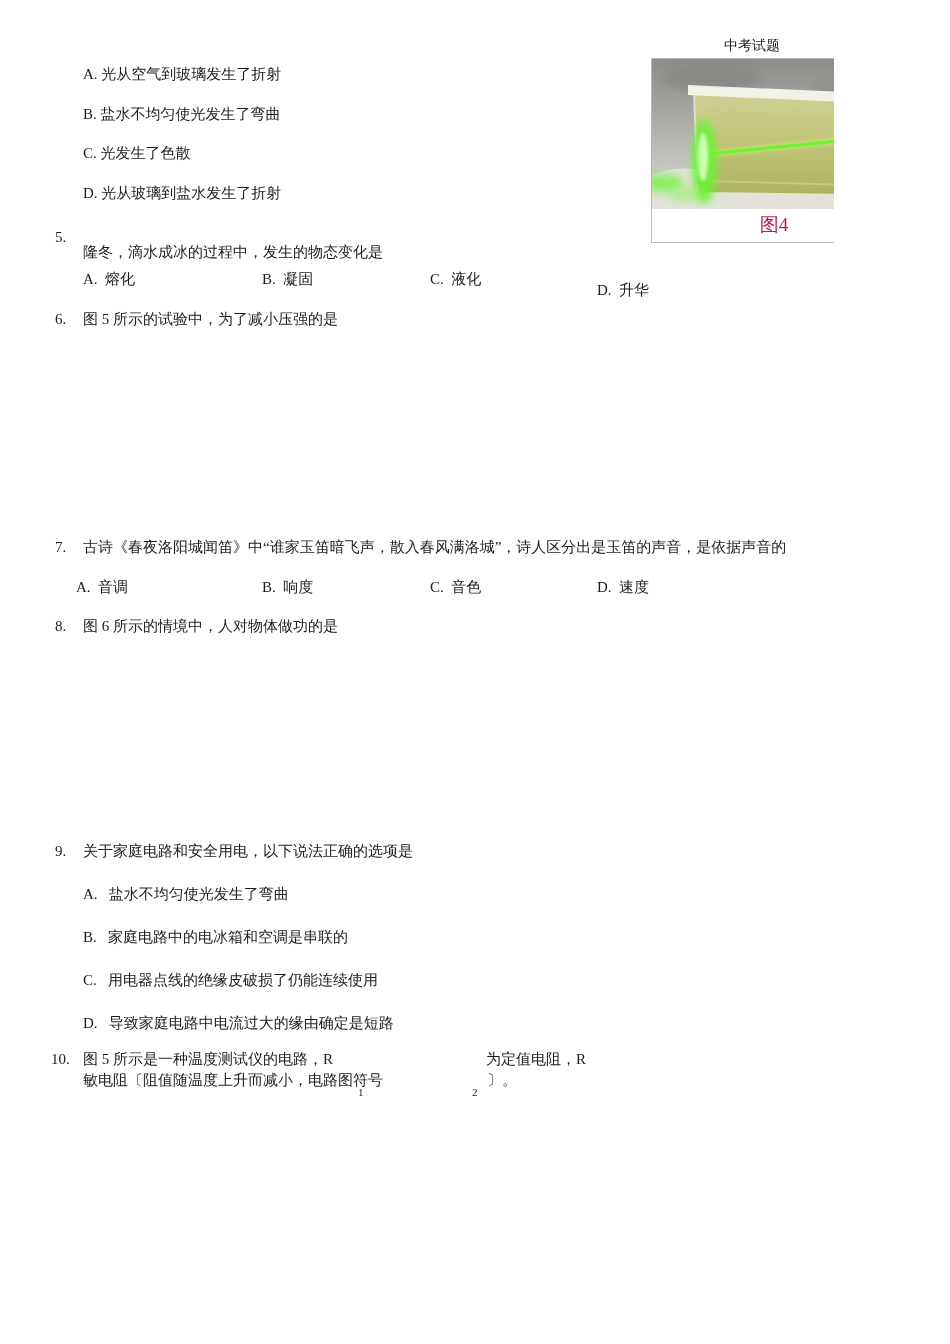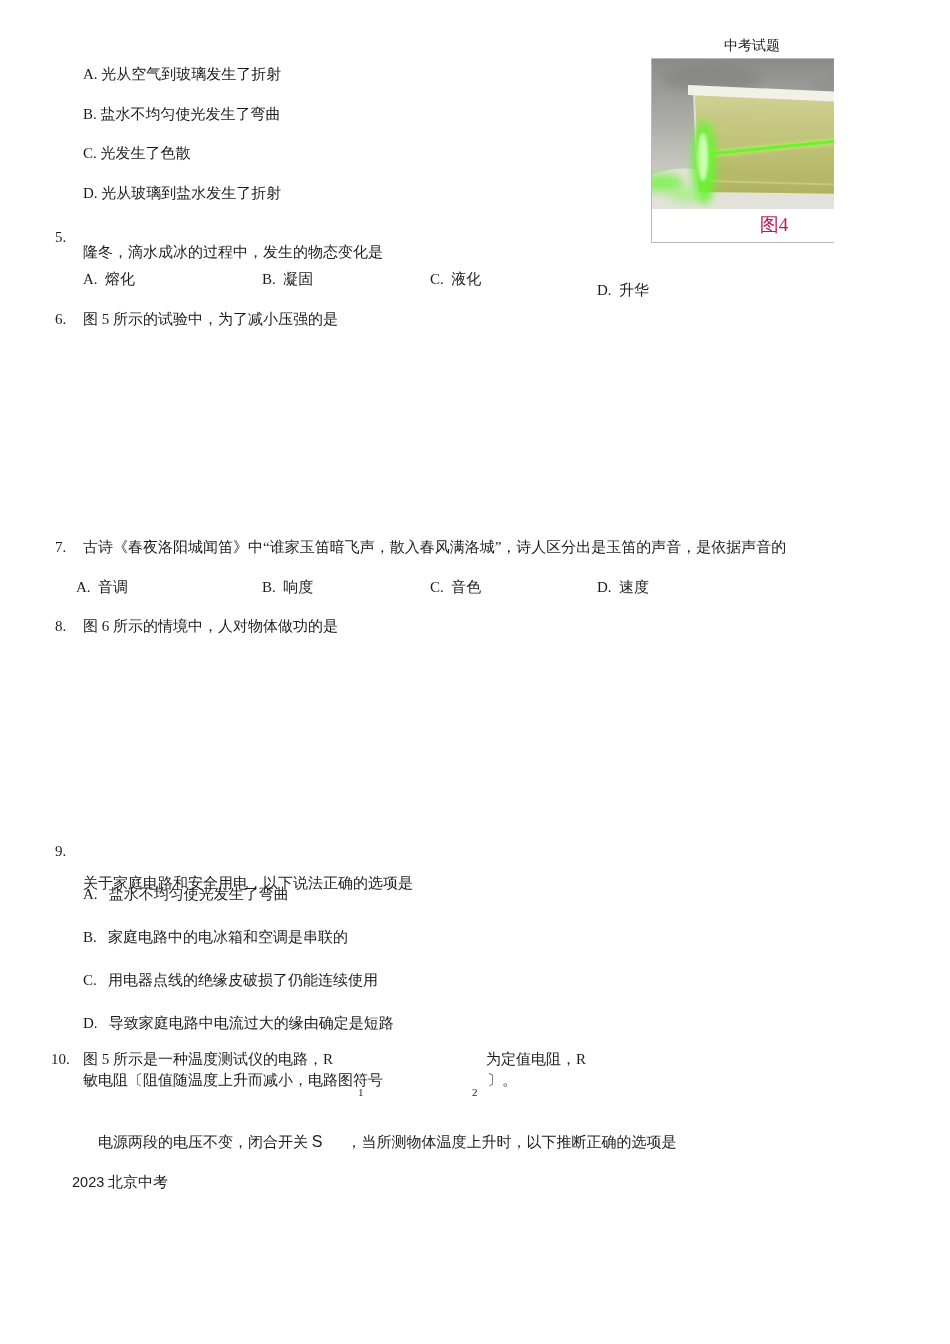--- a/index.html
+++ b/index.html
@@ -122,35 +122,29 @@
   <div class="abs" style="left:83px; top:537px;">古诗《春夜洛阳城闻笛》中“谁家玉笛暗飞声，散入春风满洛城”，诗人区分出是玉笛的声音，是依据声音的</div>
   <div class="abs opt4" style="left:76px;  top:577px;">A.  音调</div>
   <div class="abs opt4" style="left:262px; top:577px;">B.  响度</div>
   <div class="abs opt4" style="left:430px; top:577px;">C.  音色</div>
   <div class="abs opt4" style="left:597px; top:577px;">D.  速度</div>
 
   <div class="abs qnum" style="left:55px; top:616px;">8.</div>
   <div class="abs" style="left:83px; top:616px;">图 6 所示的情境中，人对物体做功的是</div>
 
   <div class="abs qnum" style="left:55px; top:841px;">9.</div>
-  <div class="abs" style="left:83px; top:841px;margin-top:32px;">关于家庭电路和安全用电，以下说法正确的选项是</div>
+  <div class="abs" style="left:83px; top:841px;">关于家庭电路和安全用电，以下说法正确的选项是</div>
   <div class="abs" style="left:83px; top:884px;">A.   盐水不均匀使光发生了弯曲</div>
   <div class="abs" style="left:83px; top:927px;">B.   家庭电路中的电冰箱和空调是串联的</div>
   <div class="abs" style="left:83px; top:970px;">C.   用电器点线的绝缘皮破损了仍能连续使用</div>
   <div class="abs" style="left:83px; top:1013px;">D.   导致家庭电路中电流过大的缘由确定是短路</div>
 
   <div class="abs qnum" style="left:51px; top:1049px;">10.</div>
   <div class="abs" style="left:83px;  top:1049px;">图 5 所示是一种温度测试仪的电路，R</div>
   <div class="abs" style="left:486px; top:1049px;">为定值电阻，R</div>
   <div class="abs" style="left:875px; top:1049px;">为热</div>
   <div class="abs" style="left:83px;  top:1070px;">敏电阻〔阻值随温度上升而减小，电路图符号</div>
   <div class="abs" style="left:487px; top:1070px;">〕。</div>
   <div class="abs sub" style="left:358px; top:1086px;">1</div>
   <div class="abs sub" style="left:472px; top:1086px;">2</div>
-  <div class="abs" style="left:83px; top:1112px;">
-    <span>电源两段的电压不变，闭合开关 </span><span class="big-s">S</span><span>，当所测物体温度上升时，以下推断正确的选项是</span>
-  </div>
 
-  <div class="abs" style="left:57px; top:1152px;">
-    <span class="footer-year">2023</span><span> 北京中考</span>
-  </div>
 
 </div>
 
 </body></html>

